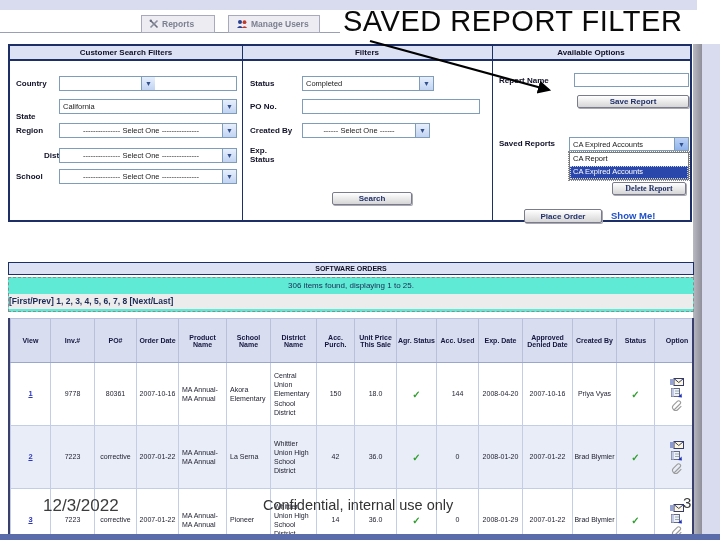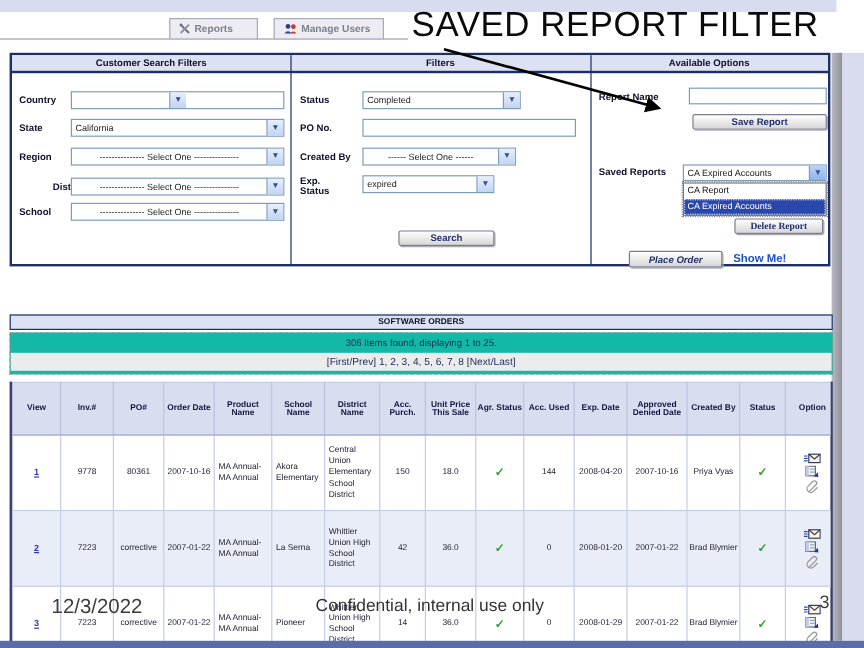--- a/index.html
+++ b/index.html
@@ -54,24 +54,24 @@
   .dd-list { position:absolute; left:567px; top:150px; width:116px; background:#fff;
              border:1px solid #7a7a7a; outline:1px dotted #888; z-index:20; }
   .dd-item { height:13px; font-size:7.5px; color:#111; padding:1px 3px; white-space:nowrap; overflow:hidden; }
   .dd-item.selected { background:#2a47ab; color:#fff; outline:1px dotted #cfd8f2; outline-offset:-1px; }
 
   
   .orders-bar { position:absolute; left:8px; top:262px; width:686px; height:13px; background:#dce1f3;
                 border:1px solid #1c2f66; font-size:7px; font-weight:bold; color:#101028;
                 text-align:center; line-height:11px; }
   .results-box { position:absolute; left:8px; top:277px; width:686px; height:35px;
-                 border:1px dashed #8c8c8c; background:#14b8a6; }
+                 border:1px dashed #8c8c8c; background:#5eead4; }
   .summary { height:16px; font-size:8px; color:#1b2a55; text-align:center; padding-top:3px; }
-  .pagination { height:15px; background:#ececec; font-size:8.5px; font-weight:normal; color:#1b2a55;
-                text-align:center; padding-top:2px; }
+  .pagination { height:15px; background:#ececec; font-size:8.5px; font-weight:bold; color:#1b2a55;
+                padding-top:2px; }
 
   
   .table-wrap { position:absolute; left:8px; top:318px; width:686px; height:222px; overflow:hidden;
                 border-left:2px solid #39406e; border-right:2px solid #39406e; }
   table { border-collapse:collapse; width:684px; table-layout:fixed; }
   th { background:#d8ddf0; border:1px solid #b8c0de; border-bottom:1px solid #9aa6cc;
        font-size:7px; font-weight:bold; color:#15153f; text-align:center; padding:2px 1px; height:44px; }
   td { border:1px solid #c4cde6; font-size:7px; color:#1c1c2e; text-align:center;
        padding:2px 1px; height:63px; vertical-align:middle; line-height:1.3; }
   tr.alt td { background:#e9edf7; }
@@ -131,21 +131,21 @@
       <span class="panel-title" style="left:482px; width:198px;">Available Options</span>
     </div>
     <div class="vdiv" style="left:232px;"></div>
     <div class="vdiv" style="left:482px;"></div>
 
     <span class="flabel" style="left:6px; top:33px;">Country</span>
     <div class="select" style="left:49px; top:30px; width:178px;flex-direction:column;">
       <span class="select-value">United States</span>
       <span class="dd-btn">▼</span>
     </div>
-    <span class="flabel" style="left:6px; top:56px;">State</span>
+    <span class="flabel" style="left:6px; top:66px;">State</span>
     <div class="select" style="left:49px; top:53px; width:178px;">
       <span class="select-value">California</span>
       <span class="dd-btn">▼</span>
     </div>
     <span class="flabel" style="left:6px; top:80px;">Region</span>
     <div class="select" style="left:49px; top:77px; width:178px;">
       <span class="select-value center">--------------- Select One ---------------</span>
       <span class="dd-btn">▼</span>
     </div>
     <span class="flabel" style="left:6px; top:105px;margin-left:28px;">District</span>
@@ -165,40 +165,36 @@
       <span class="dd-btn">▼</span>
     </div>
     <span class="flabel" style="left:240px; top:56px;">PO No.</span>
     <input class="tinput" style="left: 292px; top: 53px; width: 178px;" value="">
     <span class="flabel" style="left:240px; top:80px;">Created By</span>
     <div class="select" style="left:292px; top:77px; width:128px;">
       <span class="select-value center">------ Select One ------</span>
       <span class="dd-btn">▼</span>
     </div>
     <span class="flabel" style="left:240px; top:100px; width:32px;">Exp. Status</span>
-    <div class="select" style="left:292px; top:100px; width:110px;">
-      <span class="select-value">expired</span>
-      <span class="dd-btn">▼</span>
-    </div>
     <button class="xp-btn" style="left:322px; top:146px; width:80px; height:13px;">Search</button>
 
     <span class="flabel" style="left:489px; top:30px;">Report Name</span>
     <input class="tinput" style="left: 564px; top: 27px; width: 115px; height: 14px;" value="">
     <button class="xp-btn" style="left:567px; top:49px; width:112px; height:13px;">Save Report</button>
     <span class="flabel" style="left:489px; top:93px;">Saved Reports</span>
     <div class="select" style="left:559px; top:91px; width:120px; height:14px;">
       <span class="select-value">CA Expired Accounts</span>
       <span class="dd-btn" style="background:linear-gradient(#bcd2f5,#8fb3ec);">▼</span>
     </div>
     <div class="dd-list" style="left:559px; top:106px; width:120px;">
       <div class="dd-item">CA Report</div>
       <div class="dd-item selected">CA Expired Accounts</div>
     </div>
     <button class="xp-btn" style="left:602px; top:136px; width:74px; height:13px;font-family:Liberation Serif, serif;">Delete Report</button>
-    <button class="xp-btn" style="left:514px; top:163px; width:78px; height:14px;font-style:italic;">Place Order</button>
+    <button class="xp-btn" style="left:514px; top:163px; width:78px; height:14px;">Place Order</button>
     <span class="show-me" style="left:601px; top:164px;">Show Me!</span>
   </div>
 
   <div class="orders-bar">SOFTWARE ORDERS</div>
   <div class="results-box">
     <div class="summary">306 items found, displaying 1 to 25.</div>
     <div class="pagination">[First/Prev] 1, 2, 3, 4, 5, 6, 7, 8 [Next/Last]</div>
   </div>
 
   <div class="table-wrap">

